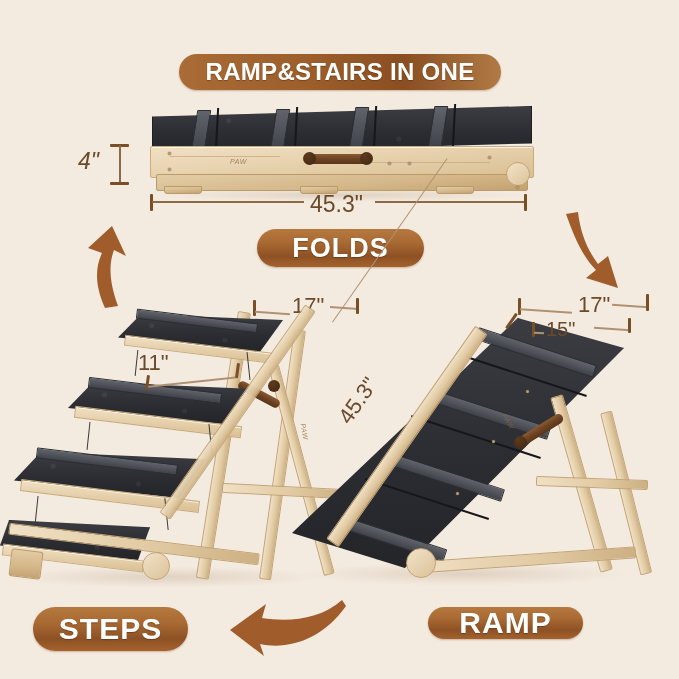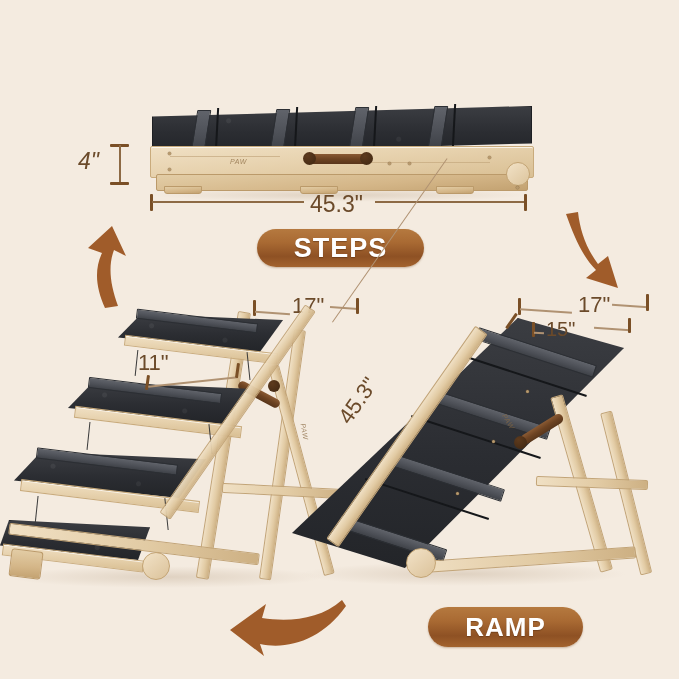--- a/index.html
+++ b/index.html
@@ -46,22 +46,22 @@
   }
   #folds-pill{
     top:229px;left:257px;width:167px;height:38px;
     font-size:27px;letter-spacing:1px;
   }
   #steps-pill{
     top:607px;left:33px;width:155px;height:44px;
     font-size:30px;letter-spacing:1px;
   }
   #ramp-pill{
-    top:607px;left:428px;width:155px;height:40px;
-    font-size:26px;letter-spacing:1px;
+    top:607px;left:428px;width:155px;height:32px;
+    font-size:30px;letter-spacing:1px;
   }
 
   
   .dim{
     color:#6b4a2a;
     font-family:"Liberation Sans", sans-serif;
     font-weight:normal;
     white-space:nowrap;
   }
   #dim-4   {top:148px;left:78px;font-size:23px;font-style:italic;}
@@ -129,20 +129,21 @@
     background:radial-gradient(ellipse at center, rgba(150,120,85,.22) 0%, rgba(150,120,85,0) 70%);
     border-radius:50%;
   }
 </style>
 </head>
 <body>
 
 <div class="stage">
 
 
+  <div class="abs pill" id="subtitle-pill">RAMP&amp;STAIRS IN ONE</div>
 
   <div class="abs" style="top:100px;left:140px;width:400px;height:105px;">
 
     <div class="abs shadow-soft" style="left:10px;top:88px;width:380px;height:14px;"></div>
 
     <div class="abs carpet" style="left:12px;top:6px;width:378px;height:46px;
                 clip-path:polygon(0% 22%, 100% 0%, 100% 78%, 0% 100%);"></div>
 
     <div class="abs" style="left:76px;top:8px;width:1.5px;height:44px;background:#15171a;transform:skewX(-3deg);"></div>
     <div class="abs" style="left:155px;top:7px;width:1.5px;height:44px;background:#15171a;transform:skewX(-3deg);"></div>
@@ -198,21 +199,21 @@
       <path d="M44 84 C 36 62, 34 44, 40 28 L 52 34 L 38 4 L 14 26 L 28 31 C 20 48, 22 66, 31 86 Z" fill="#a05c2a"></path>
     </svg>
   </div>
 
   <div class="abs arrow" style="left:548px;top:212px;">
     <svg width="72" height="92" viewBox="0 0 72 92">
       <path d="M18 2 C 26 24, 34 44, 48 58 L 38 66 L 70 76 L 60 44 L 50 52 C 38 36, 32 18, 30 0 Z" fill="#a05c2a"></path>
     </svg>
   </div>
 
-  <div class="abs pill" id="folds-pill">STEPS</div>
+  <div class="abs pill" id="folds-pill">FOLDS</div>
 
   <div class="abs" style="left:0px;top:300px;width:345px;height:300px;">
 
     <div class="abs shadow-soft" style="left:6px;top:266px;width:320px;height:22px;"></div>
 
     <div class="abs leg" style="left:238px;top:12px;width:11px;height:268px;transform:rotate(9deg);transform-origin:top center;"></div>
     <div class="abs leg" style="left:294px;top:30px;width:10px;height:250px;transform:rotate(8deg);transform-origin:top center;"></div>
 
     <div class="abs leg" style="left:268px;top:66px;width:9px;height:214px;transform:rotate(-15deg);transform-origin:top center;"></div>
 
@@ -319,20 +320,21 @@
   <div class="abs rule-h thin" style="left:534px;top:332px;width:10px;transform:rotate(4deg);"></div>
   <div class="abs dim" id="dim-15">15"</div>
   <div class="abs rule-h thin" style="left:594px;top:328px;width:36px;transform:rotate(4deg);"></div>
   <div class="abs cap-v" style="left:628px;top:318px;height:15px;"></div>
 
   <div class="abs" style="left:332px;top:322px;width:200px;height:1.4px;background:#b09272;
               transform:rotate(-55deg);transform-origin:left top;"></div>
   <div class="abs cap-v" style="left:510px;top:312px;height:18px;transform:rotate(35deg);"></div>
   <div class="abs dim" id="dim-453b">45.3"</div>
 
+  <div class="abs pill" id="steps-pill">STEPS</div>
 
   <div class="abs arrow" style="left:226px;top:600px;">
     <svg width="122" height="56" viewBox="0 0 122 56">
       <path d="M120 6 C 96 40, 62 50, 34 44 L 38 56 L 4 30 L 40 4 L 36 18 C 62 22, 94 20, 116 0 Z" fill="#a05c2a"></path>
     </svg>
   </div>
 
   <div class="abs pill" id="ramp-pill">RAMP</div>
 
 </div>

